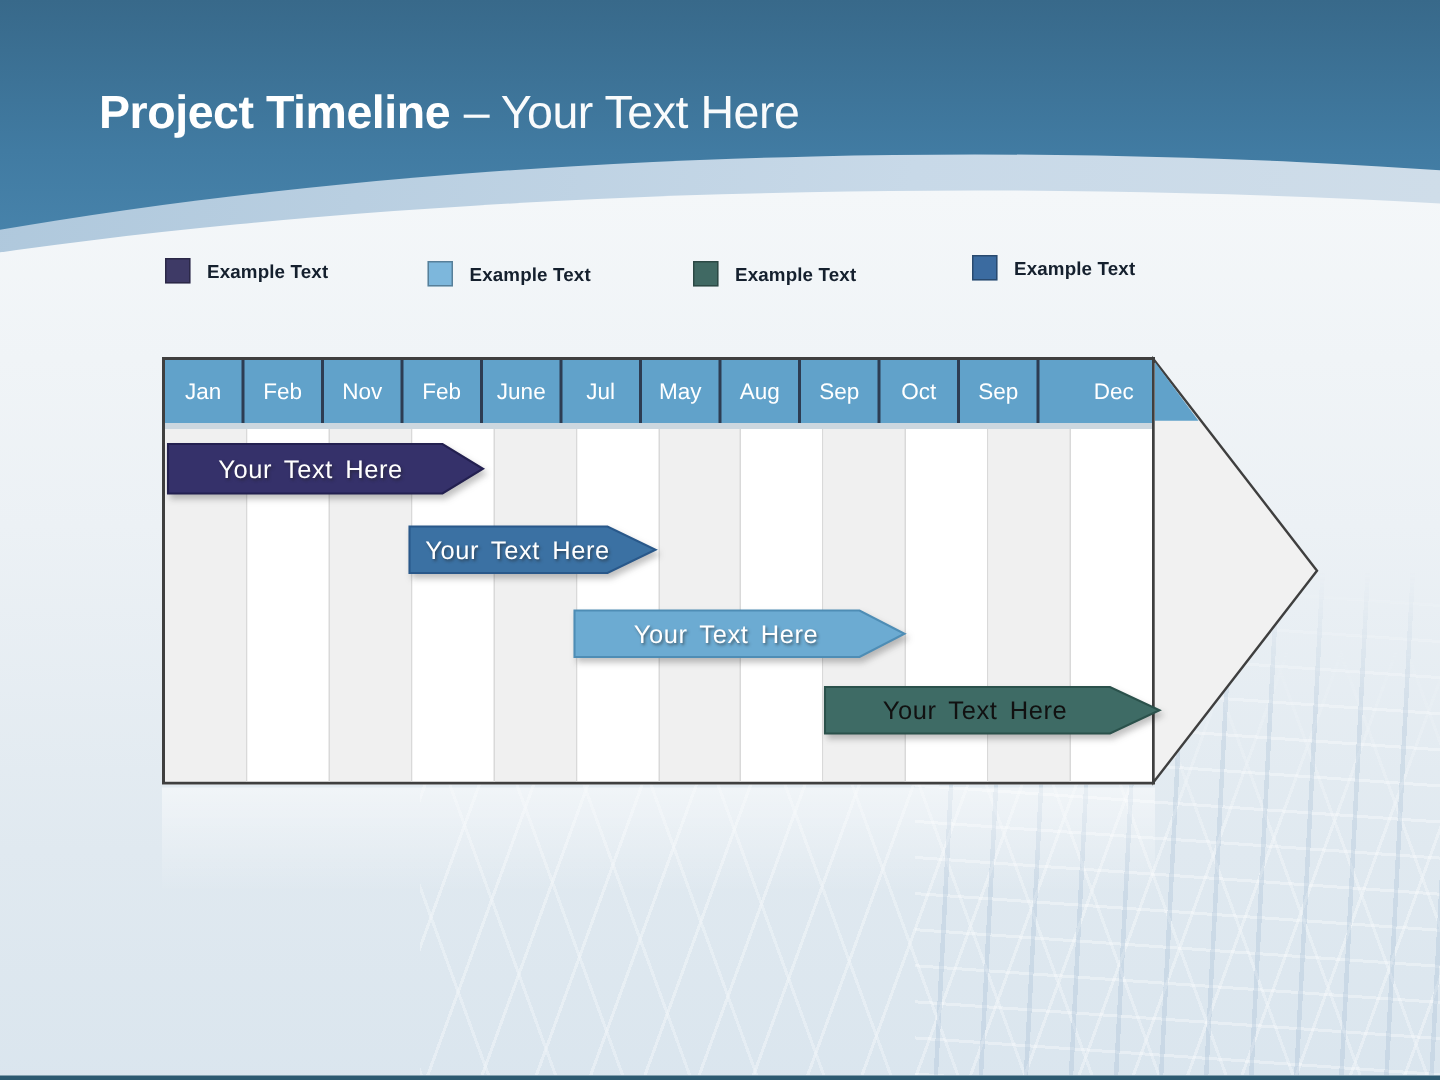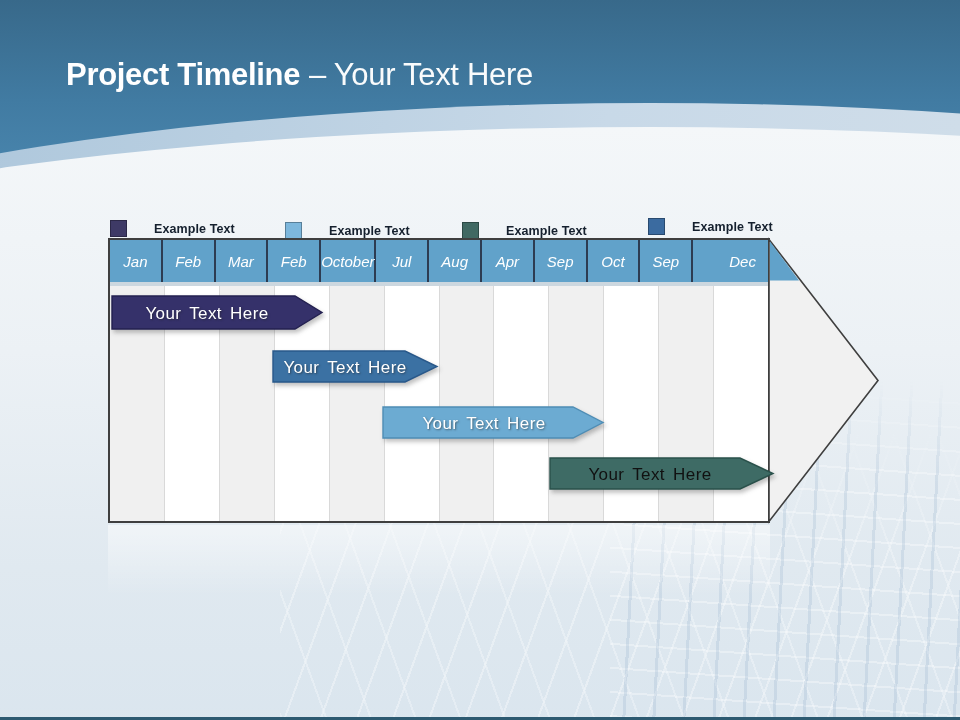--- a/index.html
+++ b/index.html
@@ -30,32 +30,32 @@
   .table-reflection{position:absolute;left:108px;top:525px;width:662px;height:70px;
     background:linear-gradient(180deg,rgba(255,255,255,.5),rgba(255,255,255,0));}
   .bottom-strip{position:absolute;left:0;right:0;bottom:0;height:3px;background:#2d5a71;}
 
   
   .title{position:absolute;left:66px;top:58px;margin:0;font-size:31px;line-height:34px;
     color:#ffffff;font-weight:700;letter-spacing:-.3px;white-space:nowrap;}
   .title .t2{font-weight:400;margin-left:9px;color:rgba(255,255,255,.97);}
 
   
-  .legend-item{position:absolute;display:flex;align-items:center;gap:27px;margin-top:48px;}
+  .legend-item{position:absolute;display:flex;align-items:center;gap:11px;}
   .swatch{width:17px;height:17px;outline:1px solid rgba(0,0,0,.30);outline-offset:-1px;flex:0 0 auto;}
   .legend-label{font-size:12.5px;font-weight:700;color:#15202e;letter-spacing:.1px;white-space:nowrap;}
   .li1{left:110px;top:172px;}
   .li2{left:285px;top:174px;}
   .li3{left:462px;top:174px;}
   .li4{left:648px;top:170px;}
 
   
   .ttable{position:absolute;left:108px;top:238px;width:662px;height:285px;
     border:2px solid #3f3f3f;box-sizing:border-box;background:#ffffff;}
-  .thead{display:flex;height:42px;background:#61a2ca;font-style:italic;}
+  .thead{display:flex;height:42px;background:#61a2ca;}
   .mcell{flex:1;display:flex;align-items:center;justify-content:center;
     color:#ffffff;font-size:15px;border-right:2px solid #2d3c52;}
   .mcell:last-child{border-right:none;padding-left:24px;}
   .subline{height:4px;background:#ccd7df;}
   .tbody{display:flex;height:235px;}
   .bcol{flex:1;border-right:1px solid #d9d9d9;background:#ffffff;}
   .bcol:last-child{border-right:none;}
   .bcol.alt{background:#f0f0f0;}
 
   
@@ -100,26 +100,26 @@
   </div>
   <div class="legend-item li4">
     <span class="swatch" style="background-color: rgb(59, 107, 160);"></span>
     <span class="legend-label">Example Text</span>
   </div>
 
   <div class="ttable">
     <div class="thead">
       <div class="mcell">Jan</div>
       <div class="mcell">Feb</div>
-      <div class="mcell">Mar</div>
+      <div class="mcell">Nov</div>
       <div class="mcell">Feb</div>
-      <div class="mcell">October</div>
+      <div class="mcell">June</div>
       <div class="mcell">Jul</div>
+      <div class="mcell">May</div>
       <div class="mcell">Aug</div>
-      <div class="mcell">Apr</div>
       <div class="mcell">Sep</div>
       <div class="mcell">Oct</div>
       <div class="mcell">Sep</div>
       <div class="mcell">Dec</div>
     </div>
     <div class="subline"></div>
     <div class="tbody">
       <div class="bcol alt"></div>
       <div class="bcol"></div>
       <div class="bcol alt"></div>

